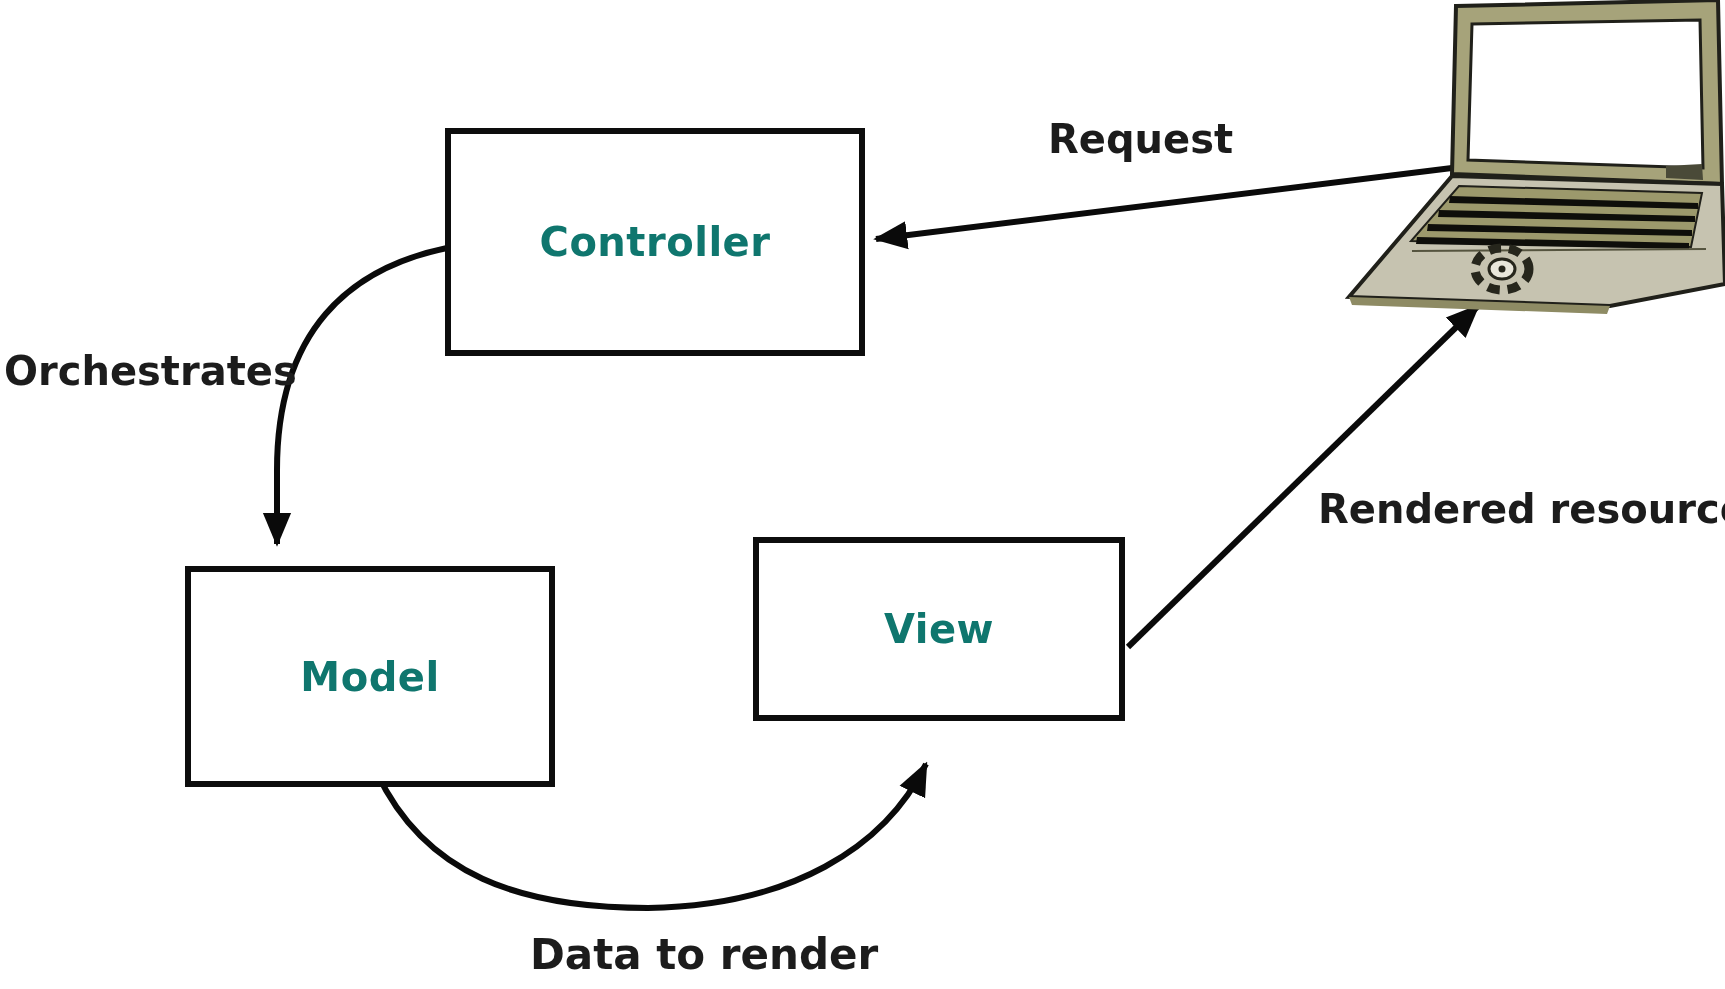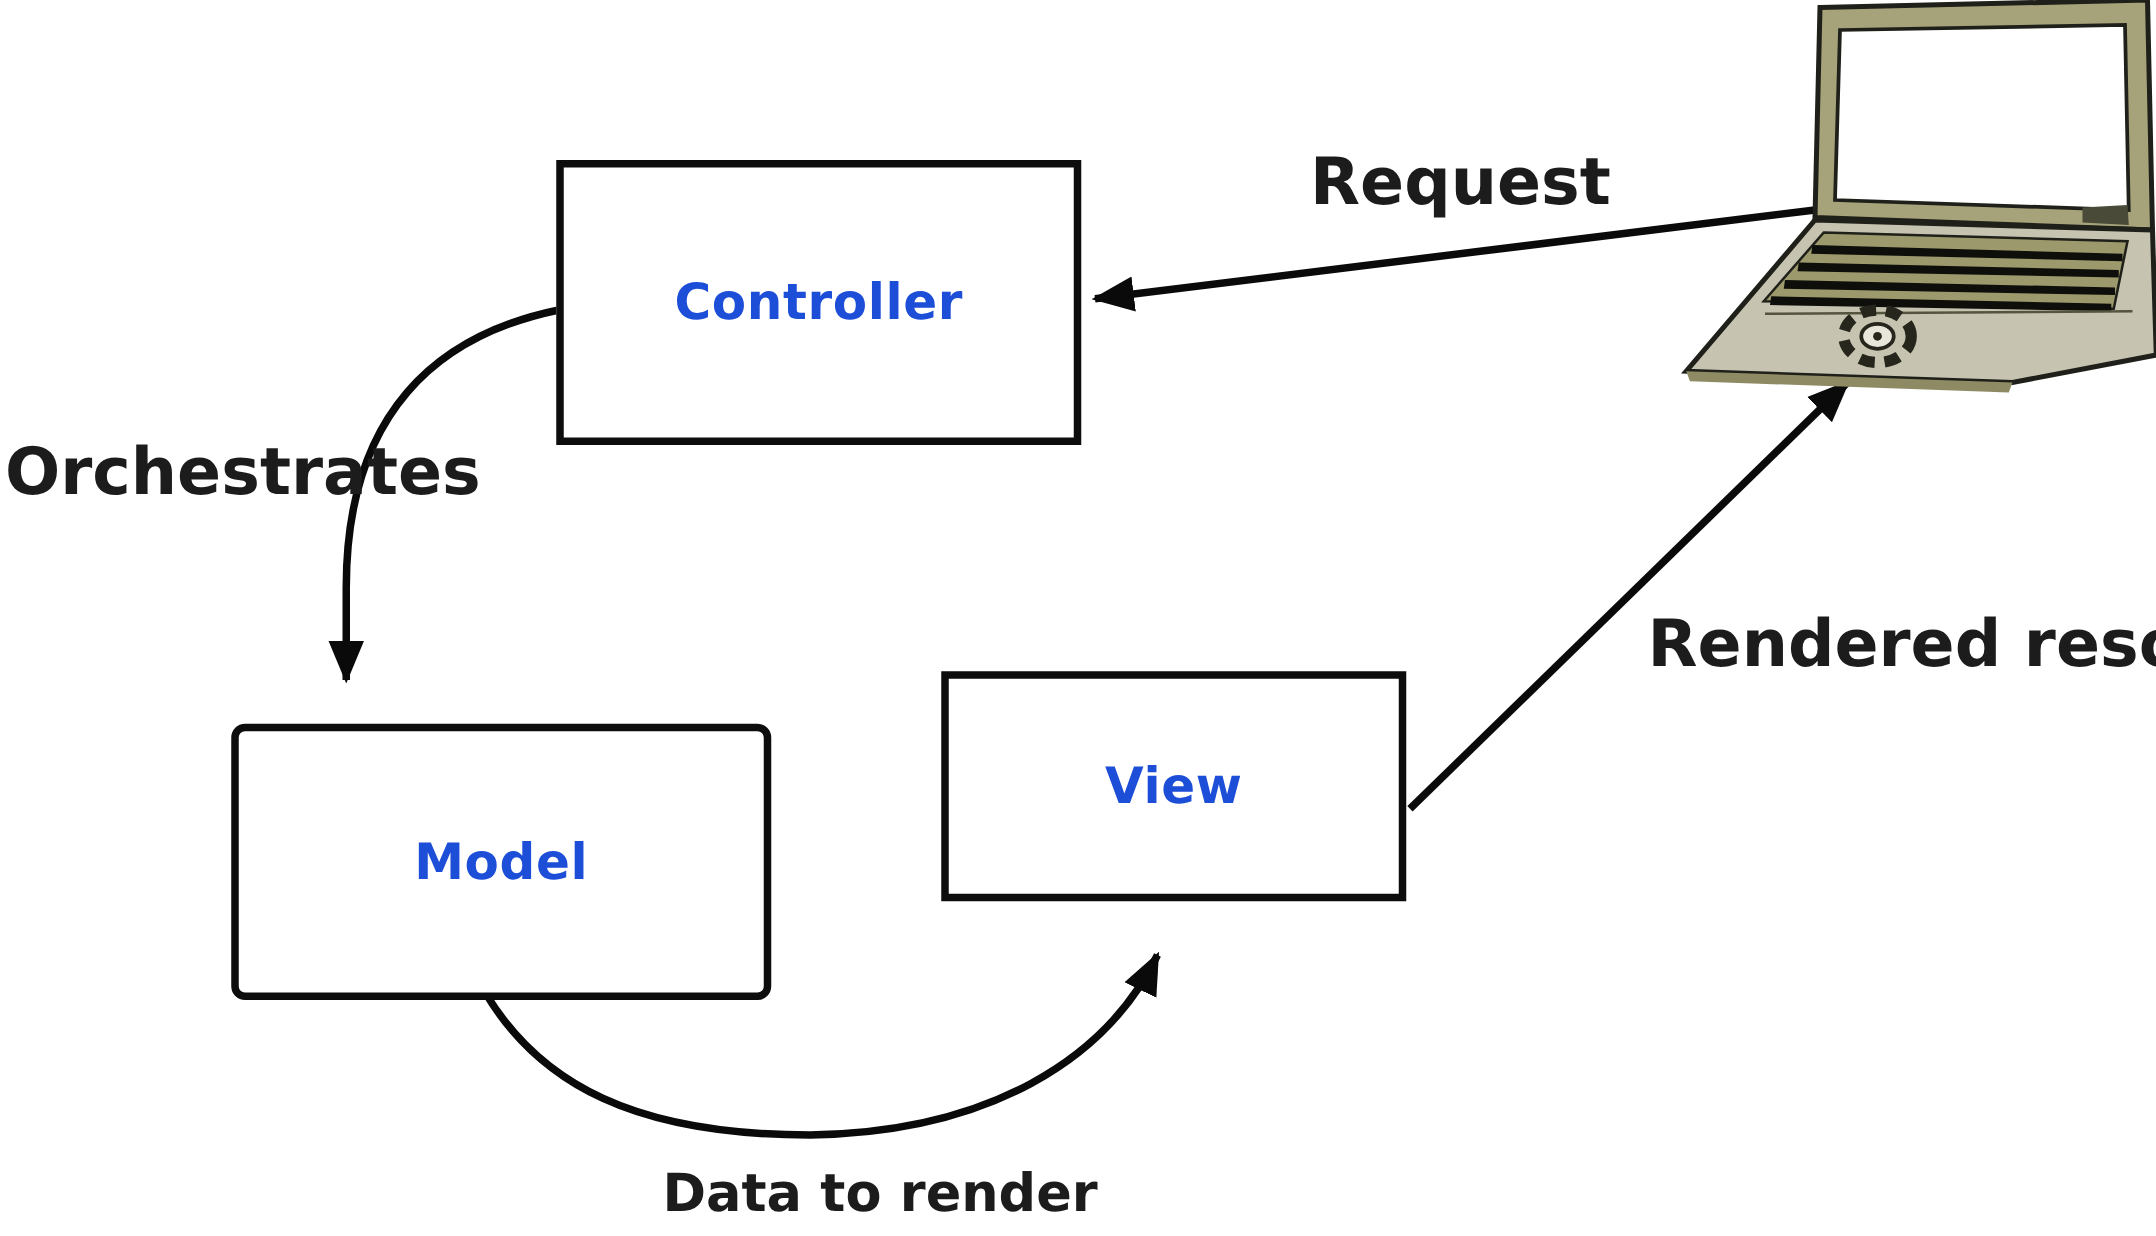--- a/index.html
+++ b/index.html
@@ -23,28 +23,28 @@
     border: 6px solid #0d0d0d;
     display: flex;
     align-items: center;
     justify-content: center;
     box-sizing: border-box;
   }
   .node span {
     font-size: 40px;
     font-weight: 600;
     letter-spacing: 0.5px;
-    color: #1d4ed8;
+    color: #0f766e;
   }
   #controller-node { left: 445px; top: 128px; width: 420px; height: 228px; }
-  #model-node      { left: 185px; top: 579px; width: 432px; height: 221px; border-radius: 11px; }
+  #model-node      { left: 185px; top: 566px; width: 370px; height: 221px; }
   #view-node       { left: 753px; top: 537px; width: 372px; height: 184px; }
   .edge-label {
     position: absolute;
-    font-size: 52px;
+    font-size: 40px;
     font-weight: 600;
     white-space: nowrap;
     color: #1c1c1c;
   }
   #request-label            { left: 1048px; top: 116px; }
   #orchestrates-label       { left: 4px;    top: 348px; }
   #rendered-resource-label  { left: 1318px; top: 486px; }
   #data-to-render-label     { left: 508px;  top: 930px; font-size: 42px; margin-left: 22px; }
 </style>
 </head>

